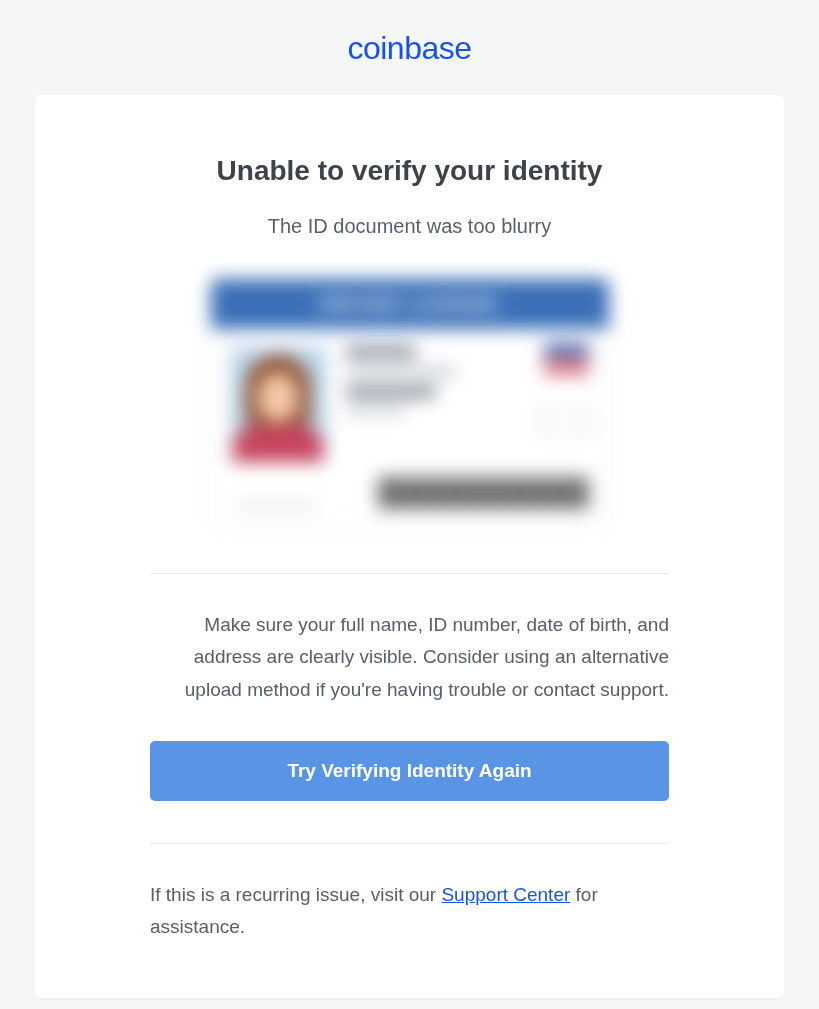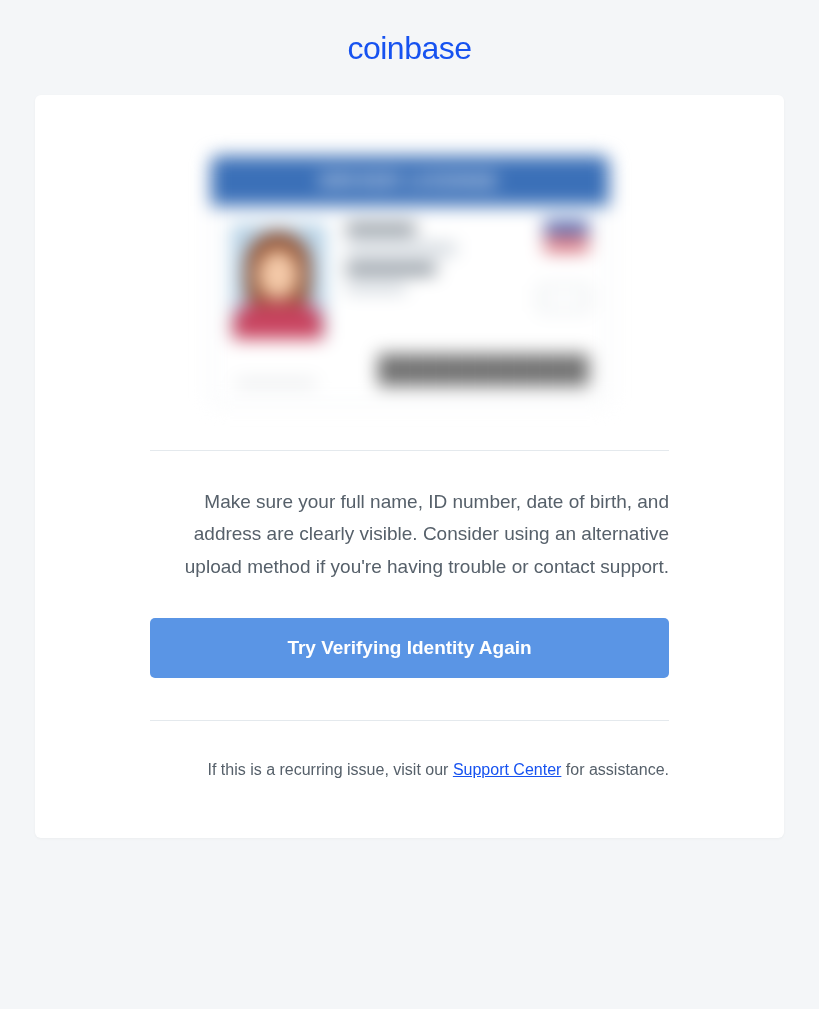--- a/index.html
+++ b/index.html
@@ -189,39 +189,41 @@
       border: none;
       border-radius: 5px;
       padding: 19px 28px;
       font-size: 19px;
       font-weight: 600;
       cursor: pointer;
       text-align: center;
       margin-bottom: 42px;
     }
     .footer-text {
-      font-size: 16px;
+      font-size: 19px;
       line-height: 1.7;
       color: #56606a;
-      text-align: right;
+      text-align: left;
     }
     .support-link {
       color: #1652f0;
       text-decoration: underline;
       cursor: pointer;
     }
   </style>
 </head>
 <body>
 
 <div class="logo-container">
   <span class="logo">coinbase</span>
 </div>
 
 <div class="card">
+  <h1 class="heading">Unable to verify your identity</h1>
+  <p class="subheading">The ID document was too blurry</p>
 
   <div class="id-illustration">
     <div class="id-card">
       <div class="id-header">
         <span class="id-header-text">DRIVER LICENSE</span>
       </div>
       <div class="id-body">
         <div class="id-photo">
           <div class="id-photo-hair"></div>
           <div class="id-photo-face"></div>

